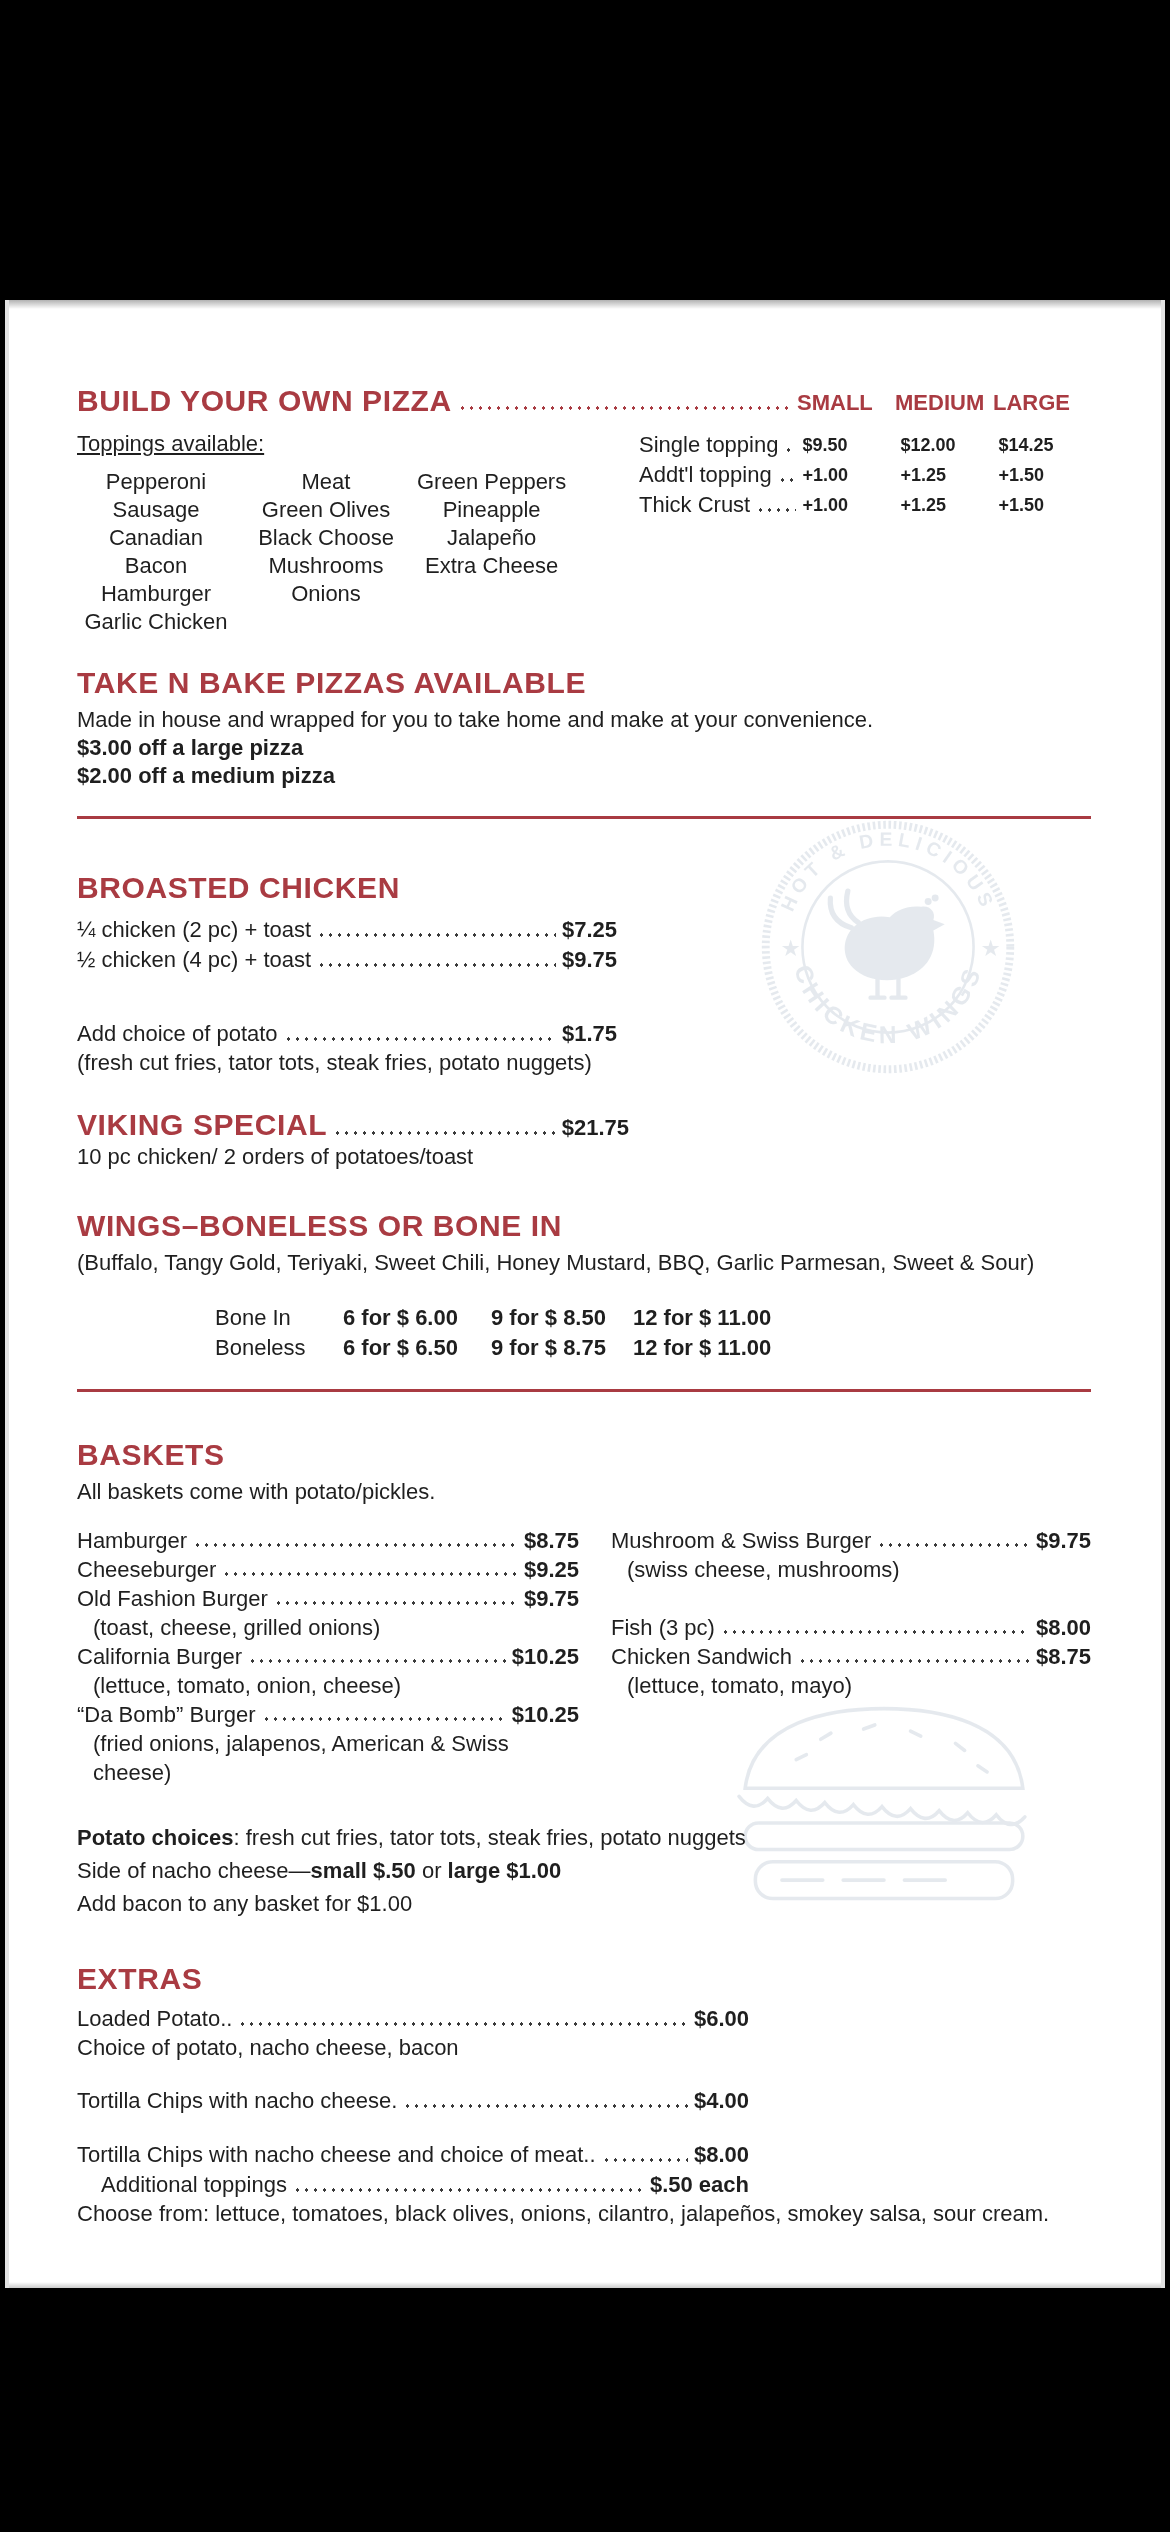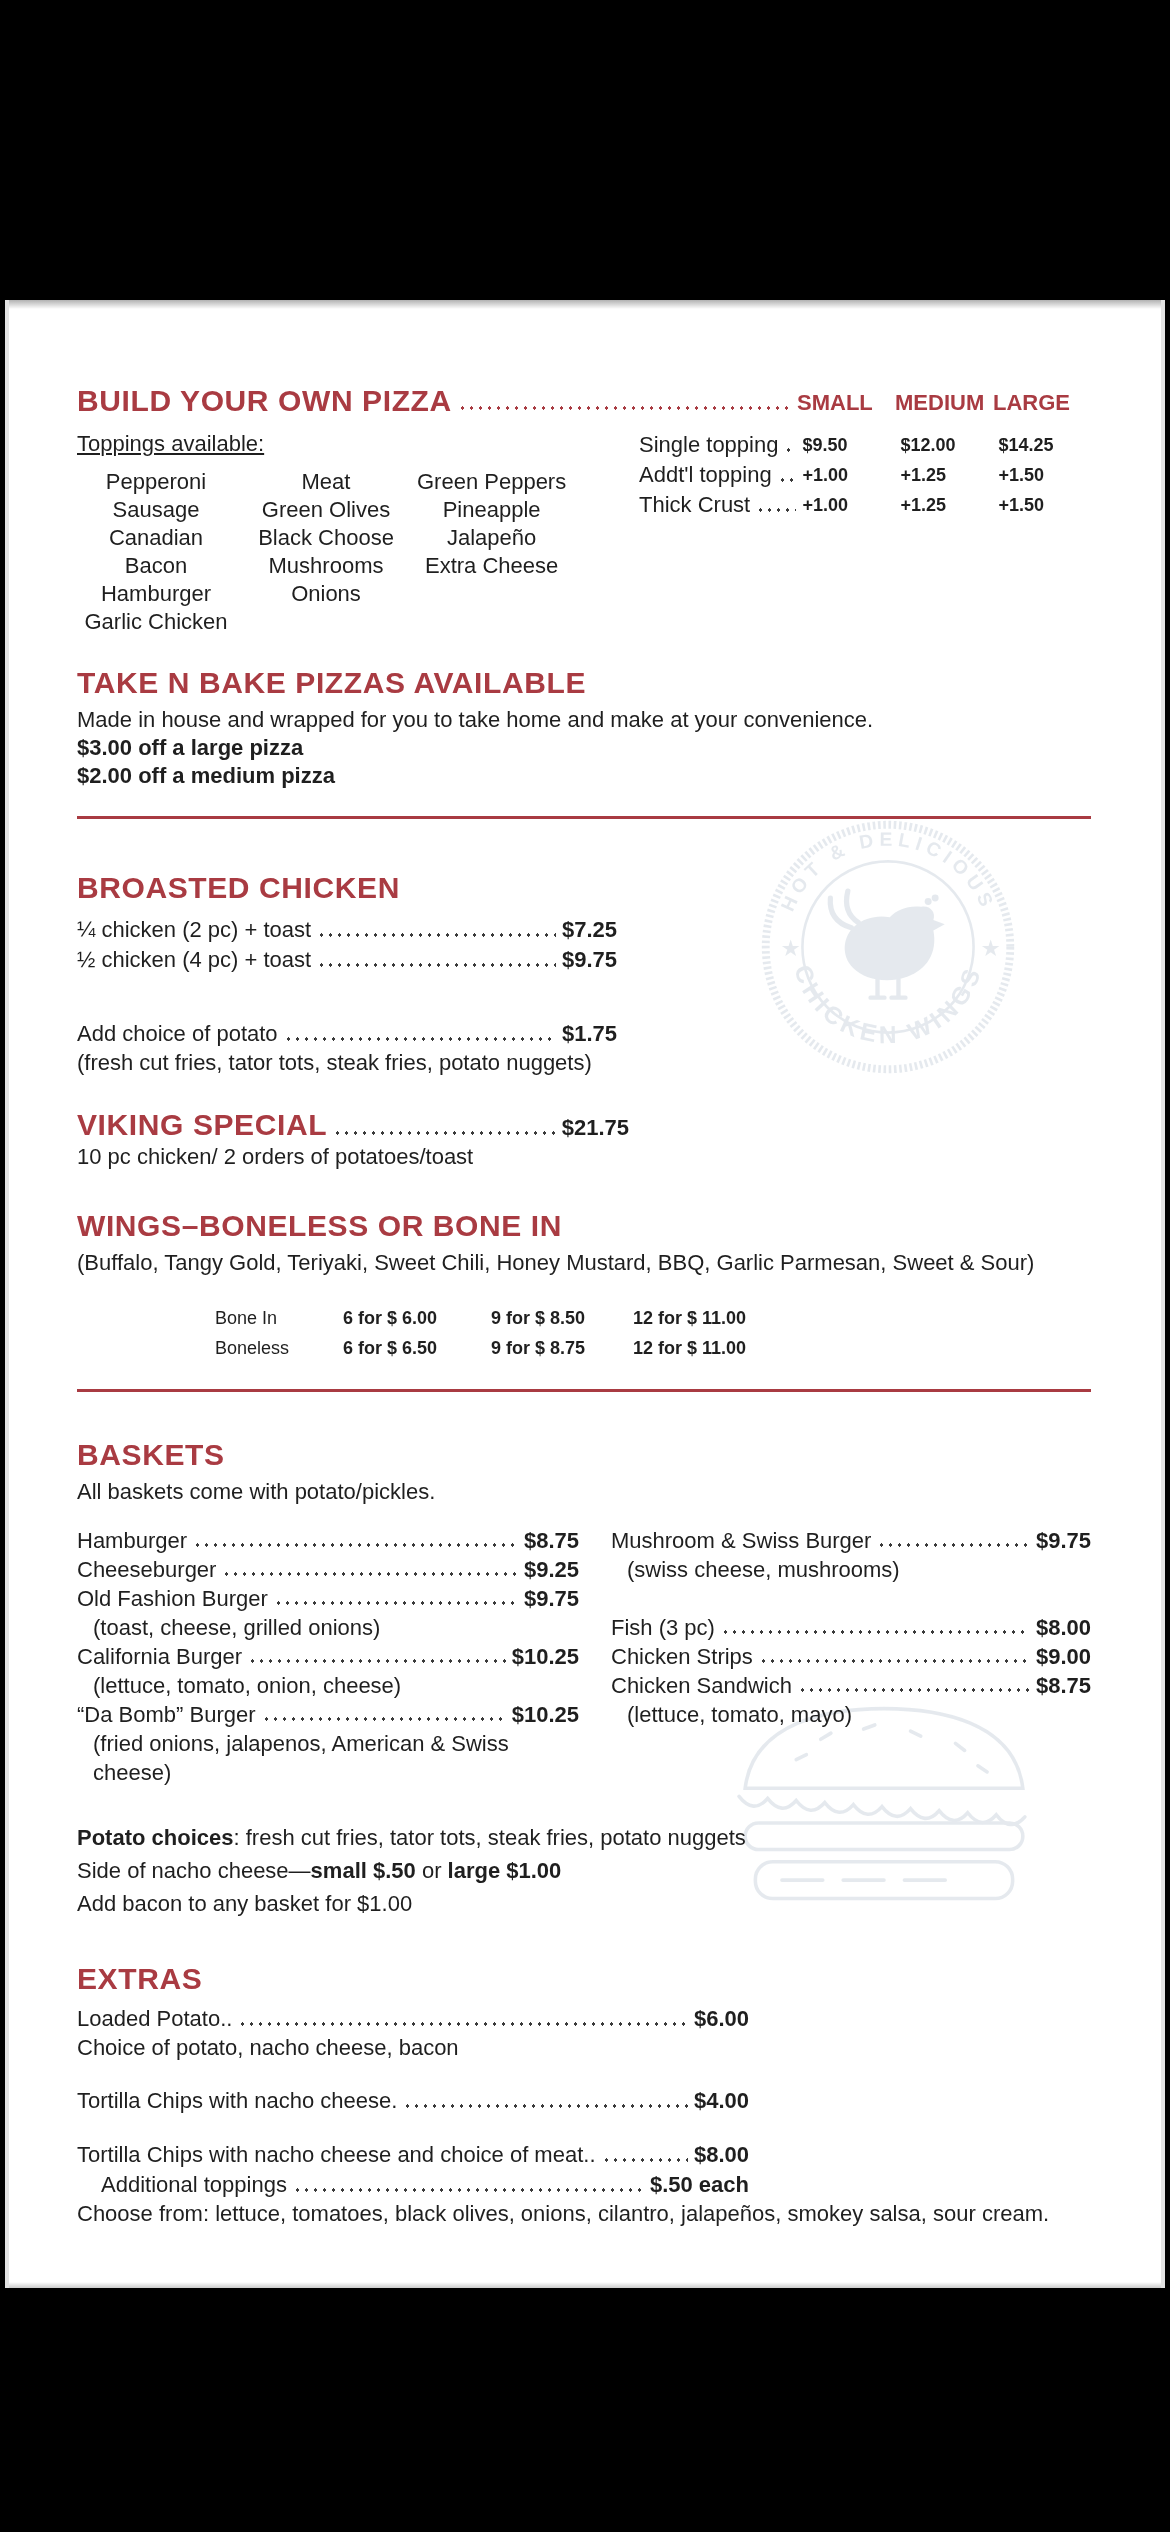--- a/index.html
+++ b/index.html
@@ -72,21 +72,21 @@
   .w540 { max-width:540px; }
   .addon { margin-top:44px; }
 
   .sec-viking { margin-top:30px; }
   .vk-row { max-width:552px; }
   .vk-title { font-size:30px; line-height:36px; white-space:nowrap; }
 
   .sec-wings { margin-top:38px; }
   .sec-wings h2 { margin-bottom:6px; }
   .wings-table { margin:26px 0 0 138px; }
-  .wg-row { display:flex; font-size:18px; line-height:30px; }
+  .wg-row { display:flex; font-size:22px; line-height:30px; }
   .wg-name { flex:0 0 128px; }
   .wg-six { flex:0 0 148px; font-weight:bold; }
   .wg-nine { flex:0 0 142px; font-weight:bold; }
   .wg-twelve { font-weight:bold; }
 
   .sec-baskets { margin-top:46px; }
   .sec-baskets h2 { margin-bottom:6px; }
   .bk-cols { display:flex; margin-top:20px; }
   .bk-left { flex:0 0 502px; }
   .bk-right { flex:1 1 auto; margin-left:32px; }
@@ -315,25 +315,20 @@
               <span class="price">$9.75</span>
             </div>
             <div class="bk-note">(swiss cheese, mushrooms)</div>
             <div class="bk-spacer"></div>
             <div class="dotrow bk-row">
               <span class="label">Fish (3 pc)</span>
               <span class="dots"></span>
               <span class="price">$8.00</span>
             </div>
             <div class="dotrow bk-row">
-              <span class="label">Chicken Strips</span>
-              <span class="dots"></span>
-              <span class="price">$9.00</span>
-            </div>
-            <div class="dotrow bk-row">
               <span class="label">Chicken Sandwich</span>
               <span class="dots"></span>
               <span class="price">$8.75</span>
             </div>
             <div class="bk-note">(lettuce, tomato, mayo)</div>
           </div>
         </div>
         <div class="bk-notes">
           <p class="bnote"><b>Potato choices</b><span>: fresh cut fries, tator tots, steak fries, potato nuggets</span></p>
           <p class="bnote"><span>Side of nacho cheese—</span><b>small $.50</b><span> or </span><b>large $1.00</b></p>

